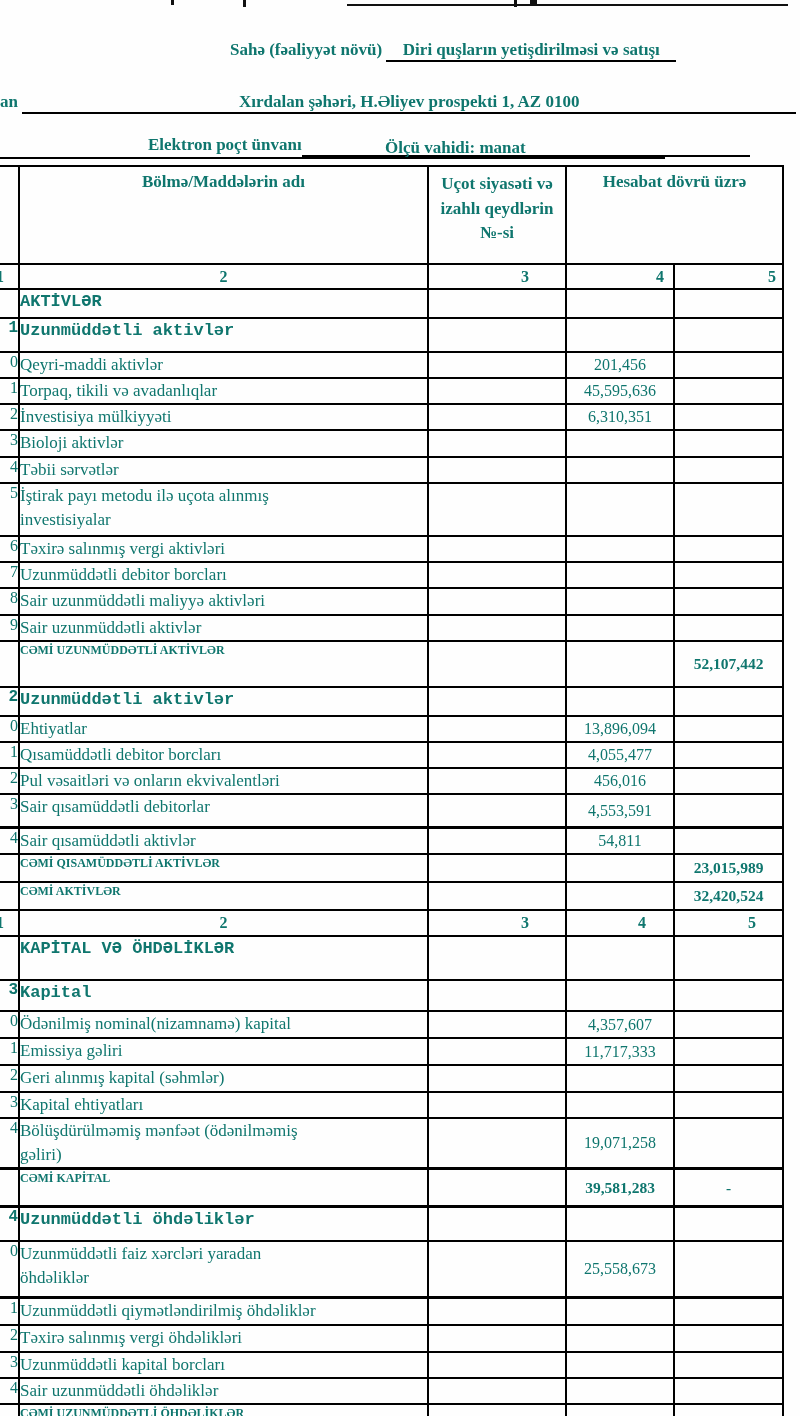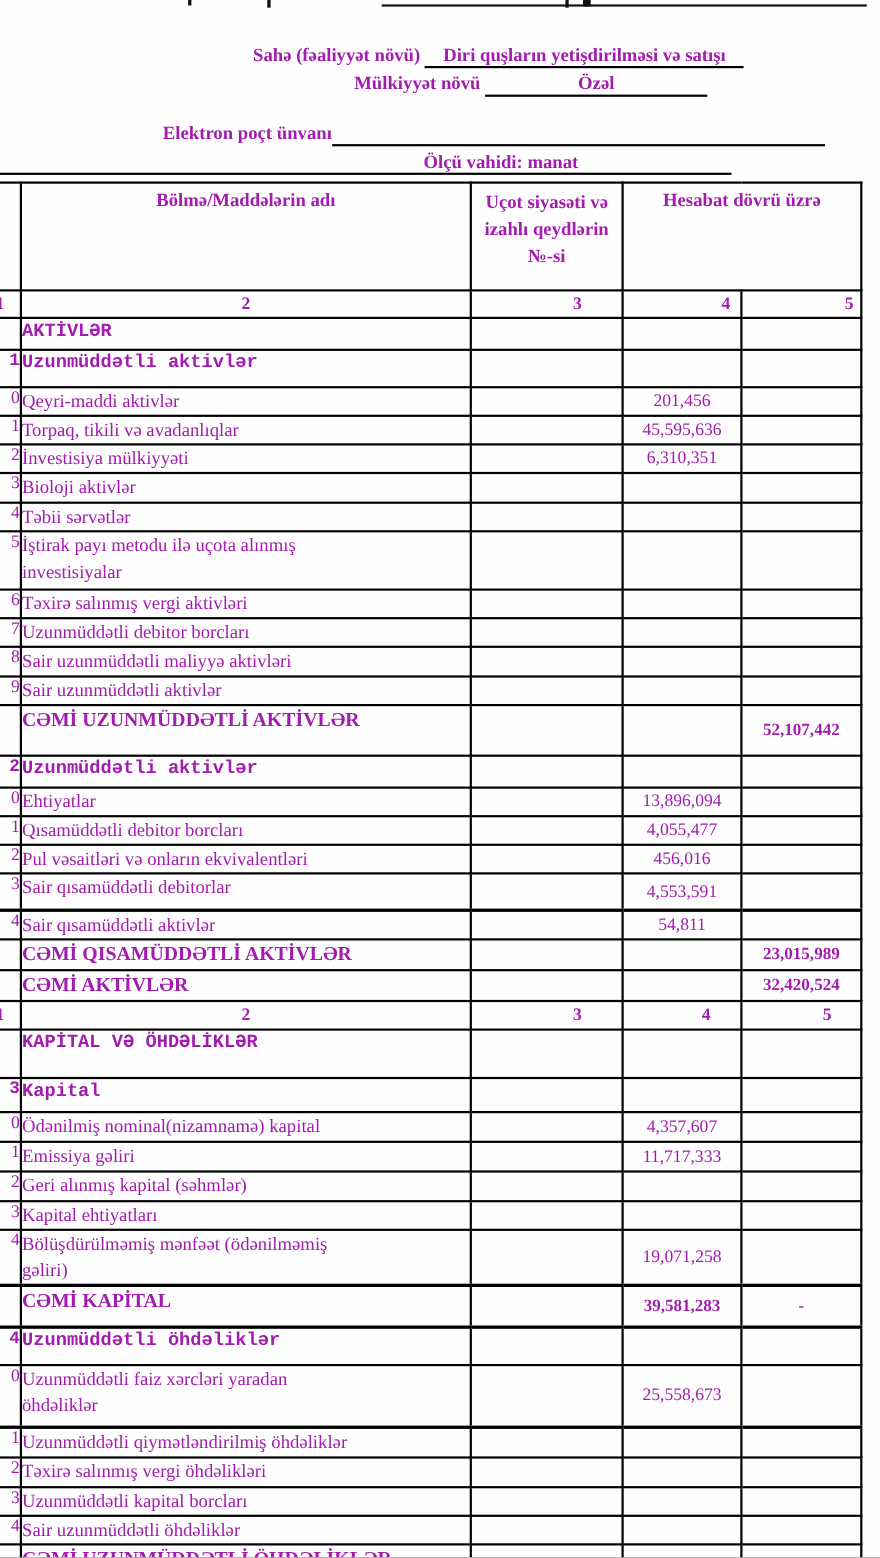--- a/index.html
+++ b/index.html
@@ -1,18 +1,18 @@
 <!DOCTYPE html>
 <html><head>
 <meta charset="utf-8">
 <style>
   html,body { margin:0; padding:0; background:#888; }
   .page {
     position:relative; width:800px; height:1416px; margin:0 auto;
-    background:#fefefe; overflow:hidden; color:#a21caf;
+    background:#fefefe; overflow:hidden; color:#0f766e;
     font-family:"Liberation Serif","DejaVu Serif",serif;
   }
   
   .frag { position:absolute; background:#111; }
   
   .hline { position:absolute; white-space:nowrap; font-weight:bold; font-size:17px; line-height:20px; }
   .uspan { display:inline-block; border-bottom:2px solid #000; text-align:center; vertical-align:baseline; }
   .bar { position:absolute; background:#000; }
   
   table.bs {
@@ -23,21 +23,21 @@
   table.bs th {
     font-size:17px; font-weight:bold; vertical-align:top; padding-top:5px; text-align:center;
   }
   td.col-code { text-align:right; padding-right:4px; font-size:16px; vertical-align:top; padding-top:3px; }
   td.col-name {
     text-align:left; vertical-align:top; padding:2px 8px 2px 5px;
     font-size:17px; line-height:1.42; white-space:pre-line;
   }
   td.col-val { text-align:center; vertical-align:middle; font-size:16px; }
   tr.sec td.col-name, tr.sec td.col-code { font-weight:bold;font-family:Liberation Mono, monospace; }
-  tr.tot td.col-name { font-weight:bold; font-size:18px;margin-left:22px; }
+  tr.tot td.col-name { font-weight:bold; font-size:12px;margin-left:22px; }
   tr.tot td.col-val  { font-weight:bold; font-size:15.5px; }
   tr.num td, tr.num2 td { font-weight:bold; font-size:16px; vertical-align:middle; text-align:center; }
   tr.num  td:nth-child(3), tr.num2 td:nth-child(3) { text-align:right; padding-right:36px; }
   tr.num  td:nth-child(4) { text-align:right; padding-right:9px; }
   tr.num  td:nth-child(5) { text-align:right; padding-right:6px; }
   tr.num2 td:nth-child(4) { text-align:right; padding-right:27px; }
   tr.num2 td:nth-child(5) { text-align:right; padding-right:26px; }
   tr.tt td { border-top-width:3px; }
   th.notes-h { font-size:16.5px; line-height:1.45; padding-left:6px; padding-right:6px; }
 </style>
@@ -50,27 +50,27 @@
   <div class="frag" style="left:243px;top:0;width:3px;height:7px"></div>
   <div class="frag" style="left:514px;top:0;width:3px;height:7px"></div>
   <div class="frag" style="left:530px;top:0;width:7px;height:6px"></div>
   <div class="frag" style="left:347px;top:4px;width:441px;height:2px"></div>
 
   <div class="hline" style="left:230px;top:40px">
     <span>Sahə (fəaliyyət növü)</span>
     <span class="uspan" style="width:290px">Diri quşların yetişdirilməsi və satışı</span>
   </div>
 
-  <div class="hline" style="left:322px;top:66px">
-    <span>Mülkiyyət növü</span>
-    <span class="uspan" style="width:202px">Özəl</span>
+
+  <div class="hline" style="left:0;top:92px">
+    <span>an</span>
+    <span class="uspan" style="width:774px">Xırdalan şəhəri, H.Əliyev prospekti 1, AZ 0100</span>
   </div>
 
-
-  <div class="hline" style="left:148px;top:111px">
+  <div class="hline" style="left:148px;top:135px">
     <span>Elektron poçt ünvanı</span><span class="uspan" style="width:448px">&nbsp;</span>
   </div>
 
   <div class="bar" style="left:0;top:157px;width:665px;height:2px"></div>
   <div class="hline" style="left:385px;top:138px">Ölçü vahidi: manat</div>
 
   <table class="bs">
     <colgroup>
       <col style="width:38px">
         <col style="width:409px">

